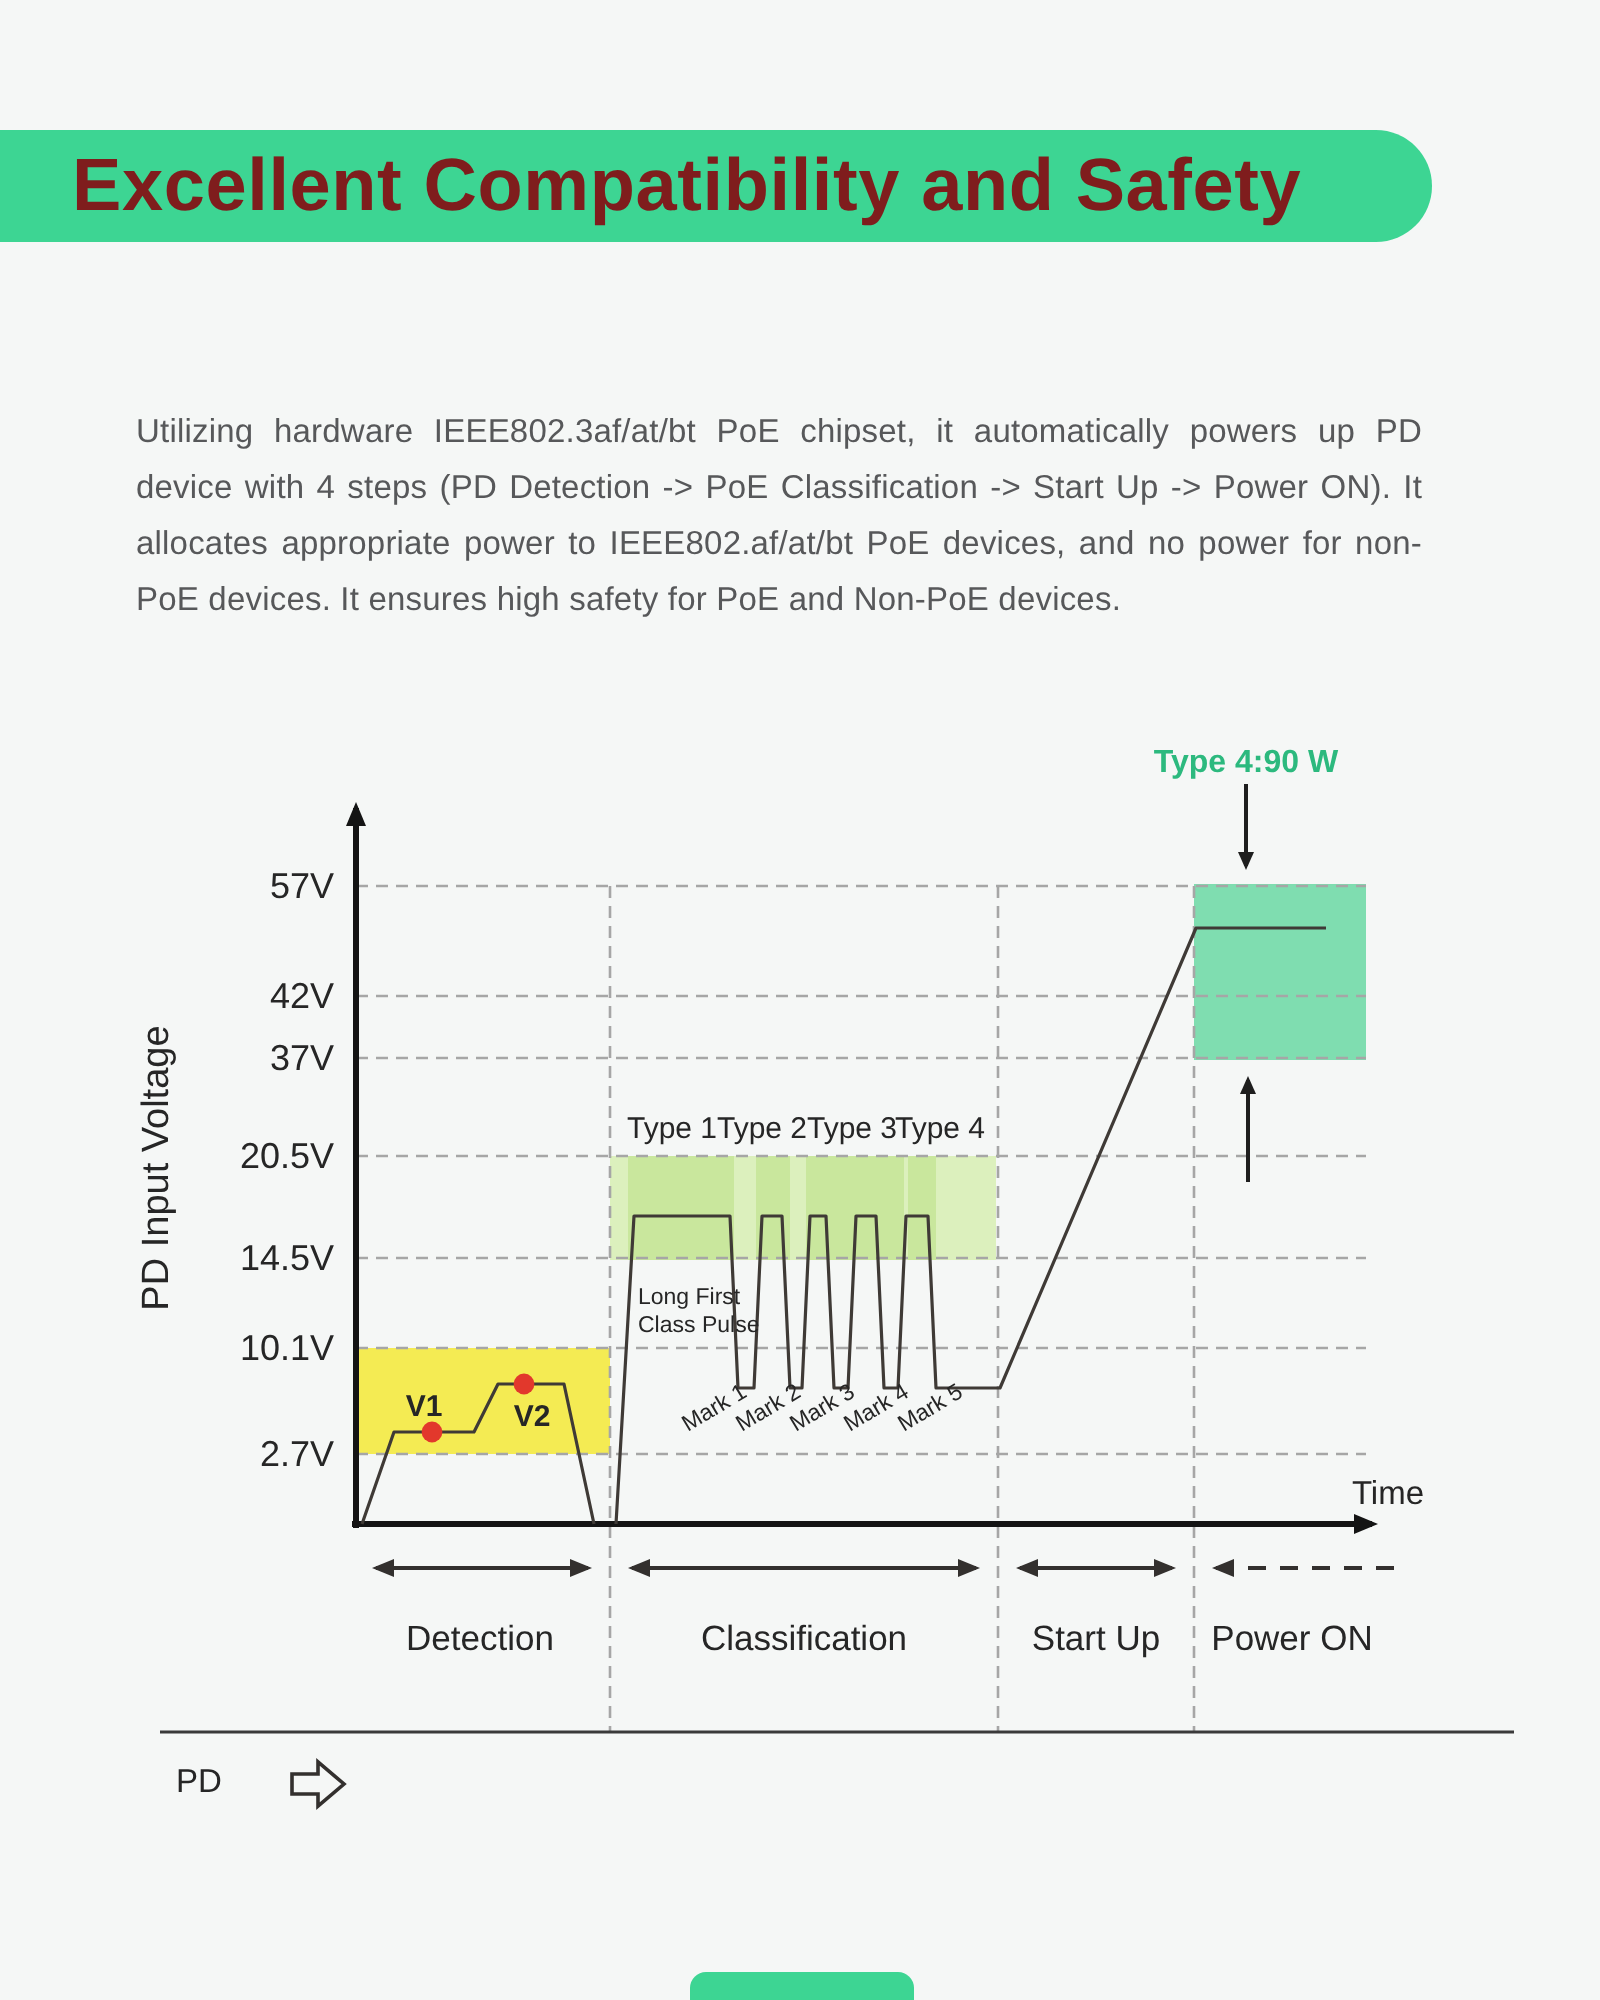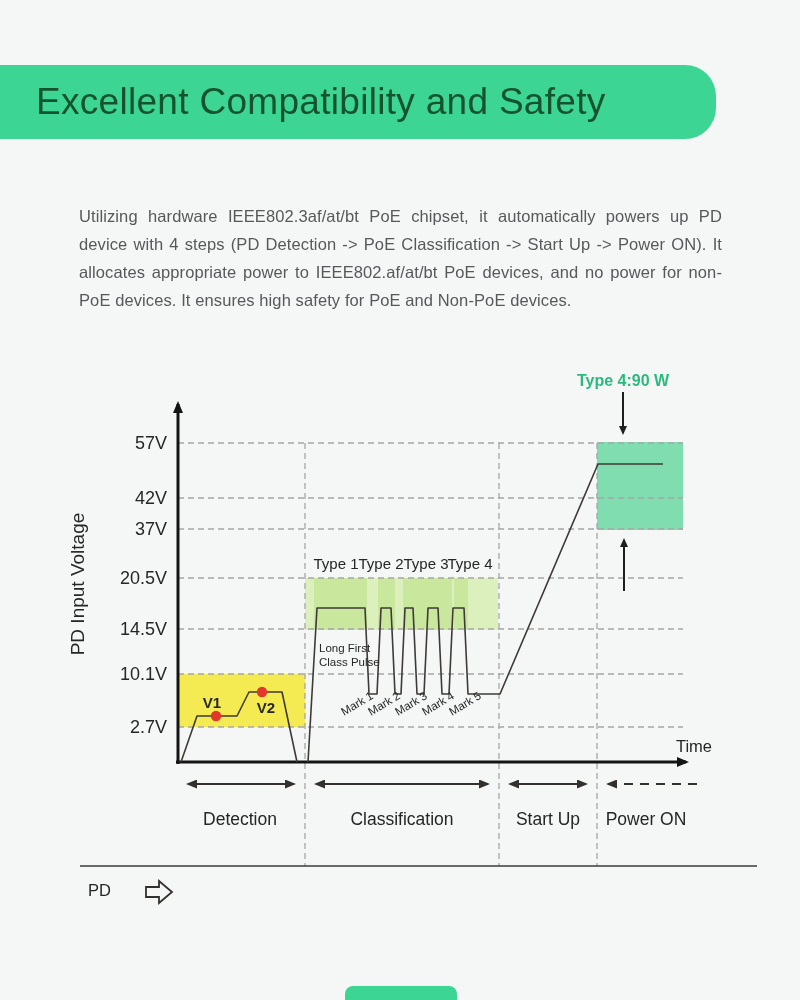--- a/index.html
+++ b/index.html
@@ -3,27 +3,27 @@
 <meta charset="utf-8">
 <style>
   * { margin:0; padding:0; box-sizing:border-box; }
   html,body { background:#eceeee; }
   #stage {
     position:relative; width:800px; height:1000px;
     background:#F5F7F6; overflow:hidden; margin:0 auto;
     font-family:"Liberation Sans", sans-serif;
   }
   .title-banner {
-    position:absolute; left:0; top:65px; width:716px; height:74px;
+    position:absolute; left:0; top:65px; width:716px; height:56px;
     background:#3DD593; border-radius:0 31px 31px 0;
     display:flex; align-items:center; padding-left:36px;
-    color:#14532d; font-size:37px; font-weight:normal; letter-spacing:0.3px;
+    color:#7f1d1d; font-size:37px; font-weight:bold; letter-spacing:0.3px;
   }
   .intro-text {
-    position:absolute; left:79px; top:202px; width:643px;
+    position:absolute; left:68px; top:202px; width:643px;
     color:#57585A; font-size:16.5px; line-height:28px;
     text-align:justify; letter-spacing:0.1px;
   }
   svg { position:absolute; left:0; top:0; }
   svg text { font-family:"Liberation Sans", sans-serif; fill:#262626; }
   .tick   { font-size:18px; text-anchor:end; }
   .axis-label { font-size:19px; text-anchor:middle; }
   .time-label { font-size:16.5px; text-anchor:end; }
   .type-label { font-size:15px; text-anchor:middle; }
   .mark-label { font-size:11.5px; text-anchor:middle; }

